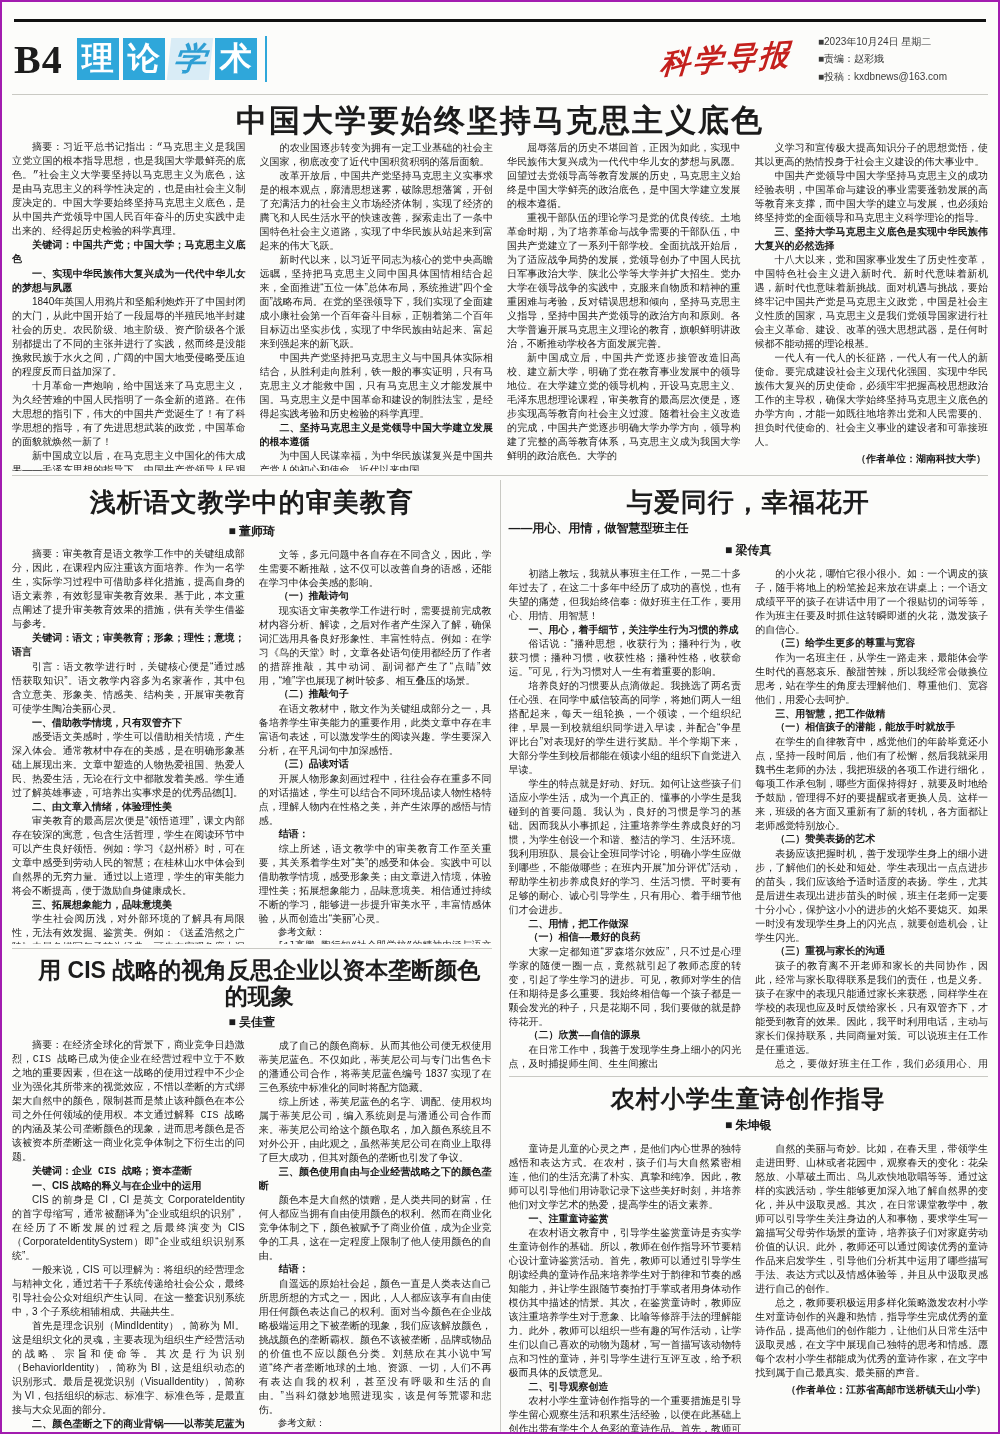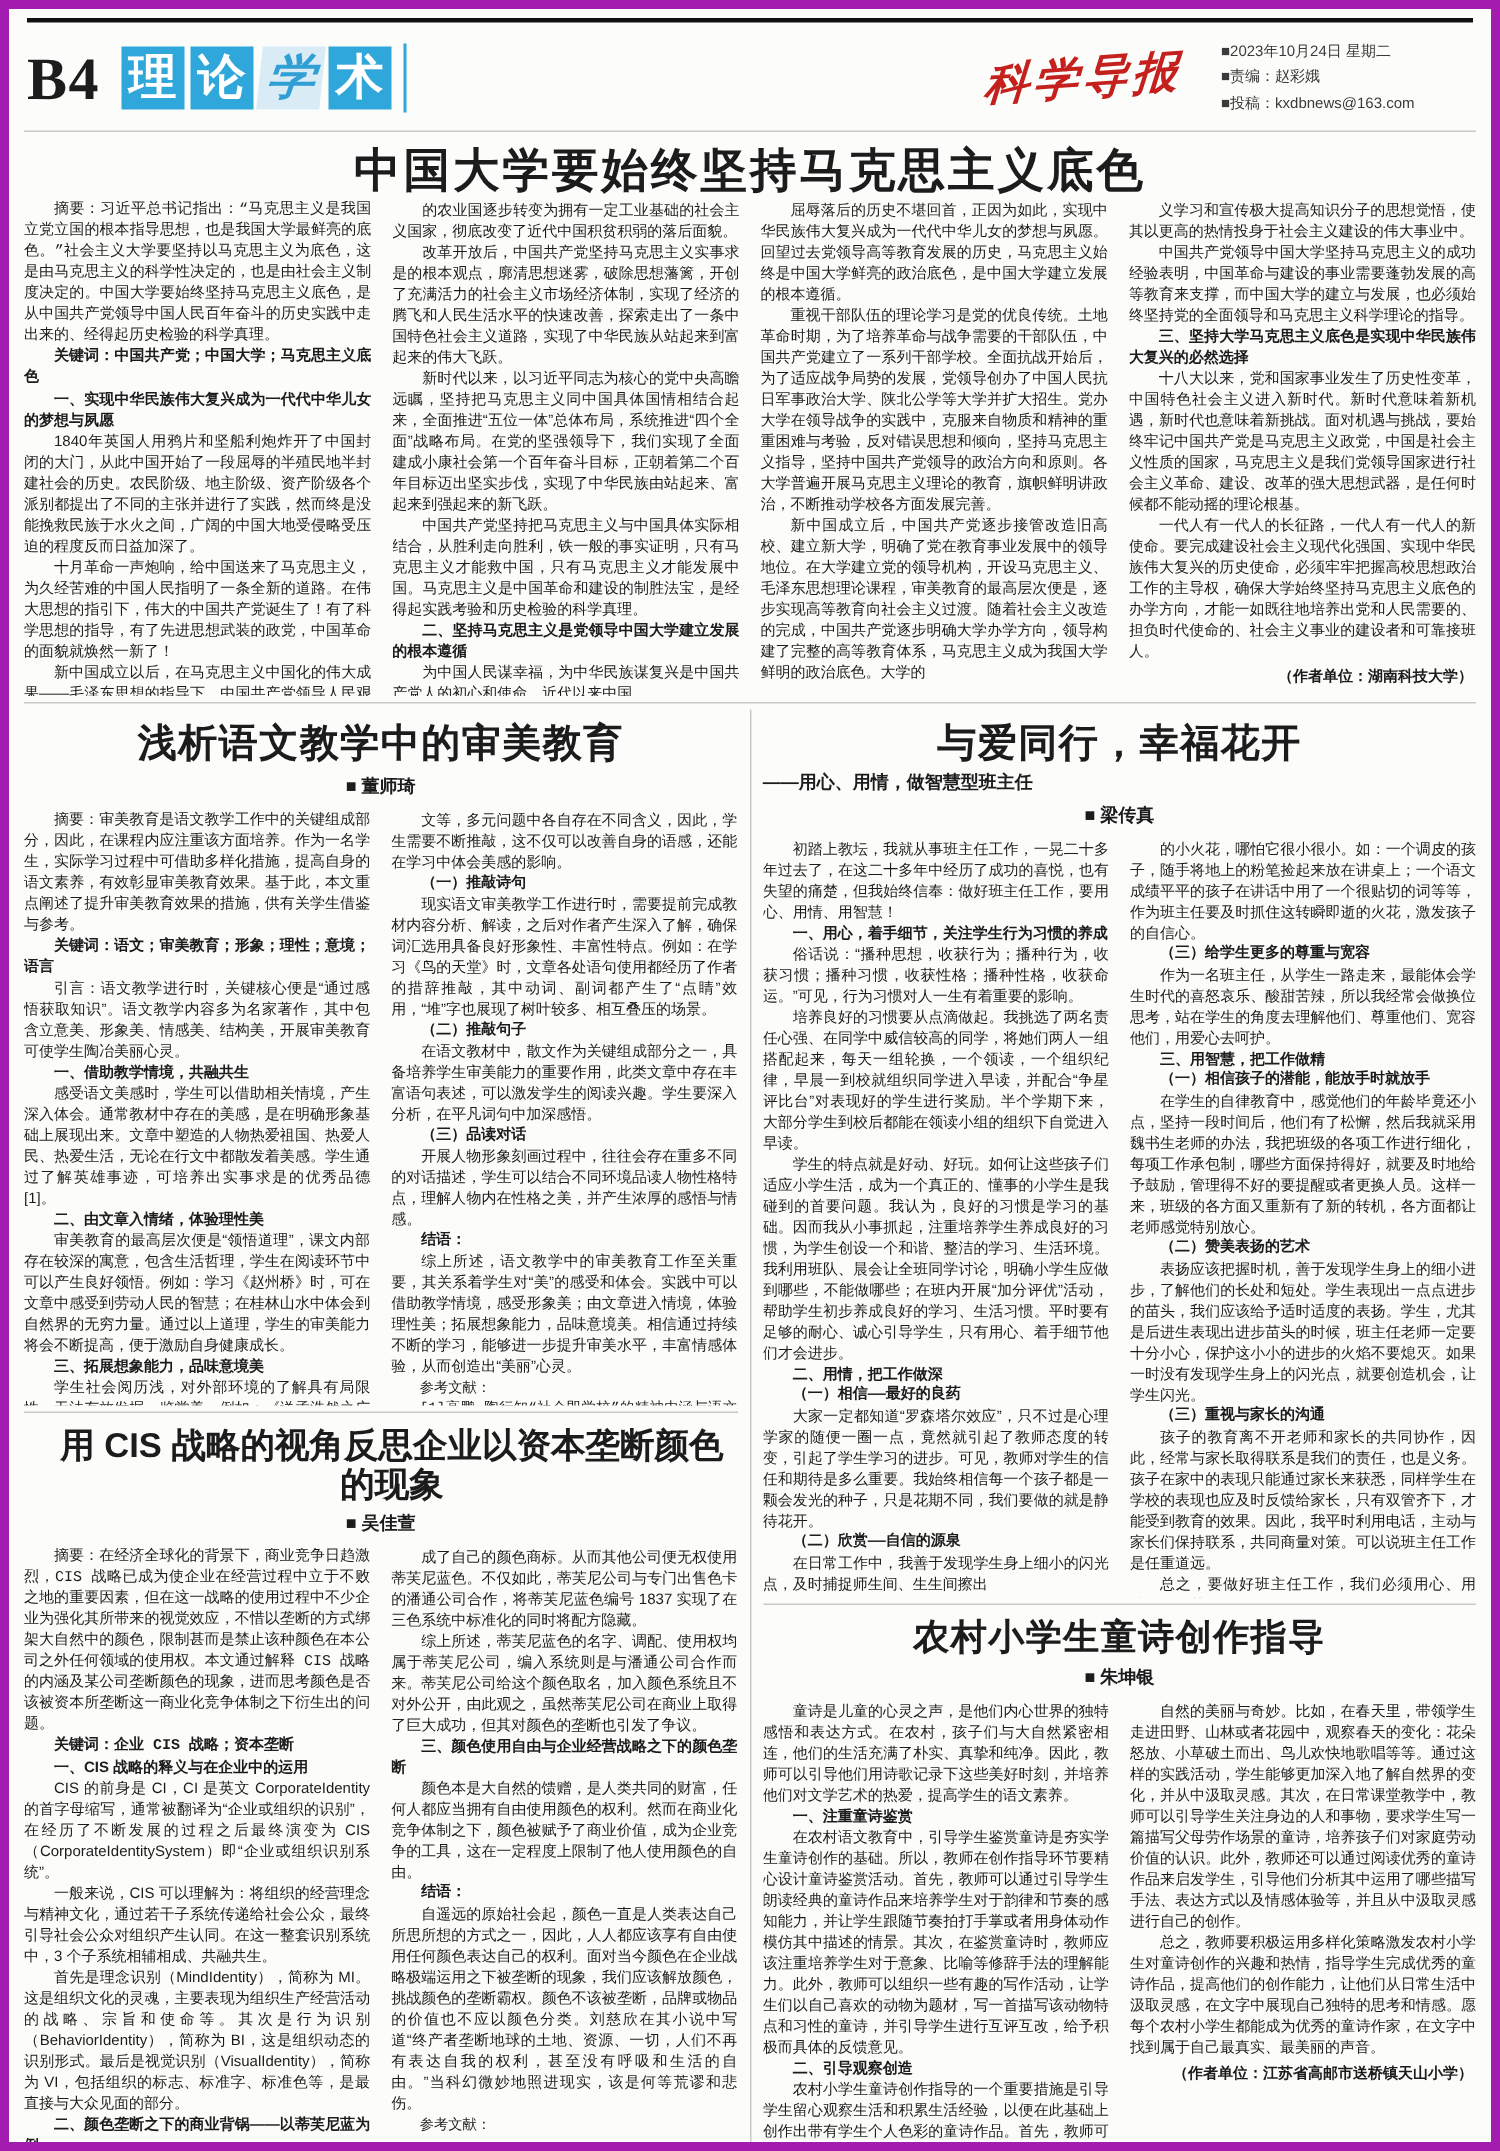--- a/index.html
+++ b/index.html
@@ -1,18 +1,18 @@
 <!DOCTYPE html>
 <html><head>
 <meta charset="utf-8">
 <style>
   html,body{margin:0;padding:0;background:#e9e9e6;}
   .page{position:relative;width:1000px;height:1434px;margin:0 auto;background:#fcfcfa;
-        box-sizing:border-box;padding:1px 10px;overflow:hidden;color:#1c1c1c;
-        font-family:"Liberation Sans","DejaVu Sans",sans-serif;border:6px solid #a21caf;}
+        box-sizing:border-box;padding:12px 10px;overflow:hidden;color:#1c1c1c;
+        font-family:"Liberation Sans","DejaVu Sans",sans-serif;border:2px solid #a21caf;}
   .topline{height:3px;background:#111;margin:5px 2px 0 2px;}
   
   .header{display:flex;align-items:center;height:62px;margin-top:6px;}
   .edition{font-family:"Liberation Serif","DejaVu Serif",serif;font-weight:bold;font-size:40px;
            letter-spacing:1px;margin-left:2px;}
   .logo{display:flex;align-items:center;gap:4px;margin-left:14px;}
   .tile{width:42px;height:42px;background:#2fa7da;color:#fff;font-weight:bold;font-size:32px;
         display:flex;align-items:center;justify-content:center;}
   .tile.light{background:#d9ecf6;color:#2f9fd4;font-family:"Liberation Serif",serif;
         font-style:italic;transform:skewX(-6deg);}
@@ -115,21 +115,21 @@
   <div class="lower">
     <div class="half">
       <article class="a2">
         <h2 class="art-title t2">浅析语文教学中的审美教育</h2>
         <div class="byline">■ 董师琦</div>
         <div class="cols">
           <div class="col">
               <p class="blk blk-abs">摘要：审美教育是语文教学工作中的关键组成部分，因此，在课程内应注重该方面培养。作为一名学生，实际学习过程中可借助多样化措施，提高自身的语文素养，有效彰显审美教育效果。基于此，本文重点阐述了提升审美教育效果的措施，供有关学生借鉴与参考。</p>
               <p class="blk blk-kw">关键词：语文；审美教育；形象；理性；意境；语言</p>
               <p class="blk blk-p">引言：语文教学进行时，关键核心便是“通过感悟获取知识”。语文教学内容多为名家著作，其中包含立意美、形象美、情感美、结构美，开展审美教育可使学生陶冶美丽心灵。</p>
-              <p class="blk blk-h">一、借助教学情境，共融共生</p>
+              <p class="blk blk-h">一、借助教学情境，只有双管齐下</p>
               <p class="blk blk-p">感受语文美感时，学生可以借助相关情境，产生深入体会。通常教材中存在的美感，是在明确形象基础上展现出来。文章中塑造的人物热爱祖国、热爱人民、热爱生活，无论在行文中都散发着美感。学生通过了解英雄事迹，可培养出实事求是的优秀品德[1]。</p>
               <p class="blk blk-h">二、由文章入情绪，体验理性美</p>
               <p class="blk blk-p">审美教育的最高层次便是“领悟道理”，课文内部存在较深的寓意，包含生活哲理，学生在阅读环节中可以产生良好领悟。例如：学习《赵州桥》时，可在文章中感受到劳动人民的智慧；在桂林山水中体会到自然界的无穷力量。通过以上道理，学生的审美能力将会不断提高，便于激励自身健康成长。</p>
               <p class="blk blk-h">三、拓展想象能力，品味意境美</p>
               <p class="blk blk-p">学生社会阅历浅，对外部环境的了解具有局限性，无法有效发掘、鉴赏美。例如：《送孟浩然之广陵》中景色描写句子较为经典，可先在宏观角度上深入了解，然后在微观角度上明确其表达，知晓诗句中的艺术韵味，体会诗句蕴含的深意。</p>
             </div>
           <div class="col">
               <p class="blk blk-p">文等，多元问题中各自存在不同含义，因此，学生需要不断推敲，这不仅可以改善自身的语感，还能在学习中体会美感的影响。</p>
               <p class="blk blk-sub">（一）推敲诗句</p>
               <p class="blk blk-p">现实语文审美教学工作进行时，需要提前完成教材内容分析、解读，之后对作者产生深入了解，确保词汇选用具备良好形象性、丰富性特点。例如：在学习《鸟的天堂》时，文章各处语句使用都经历了作者的措辞推敲，其中动词、副词都产生了“点睛”效用，“堆”字也展现了树叶较多、相互叠压的场景。</p>

